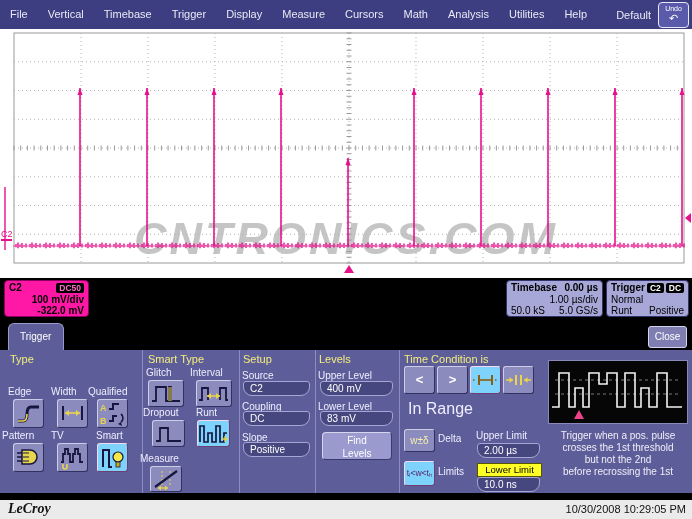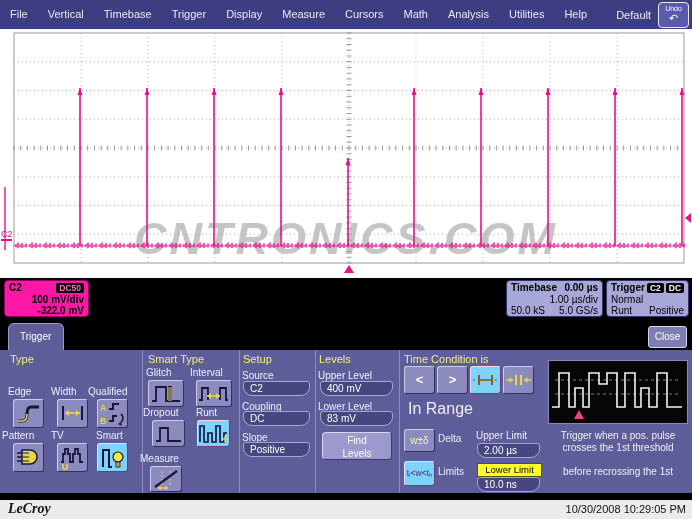--- a/index.html
+++ b/index.html
@@ -483,20 +483,21 @@
 
   <div id="diagram">
     <svg width="138" height="62" viewBox="0 0 138 62">
       <path d="M6 19 H132 M6 33 H132" stroke="#7a7a7a" stroke-width="1" stroke-dasharray="3 3"></path>
       <path d="M3 46 H10 V12 H20 V46 H26 V27 H34 V46 H40 V12 H50 V23 H58 V12 H68 V46 H76 V12 H86 V46 H92 V27 H100 V46 H108 V12 H118 V46 H133" fill="none" stroke="#f2f2f2" stroke-width="1.6"></path>
       <path d="M25 58 L30 49 L35 58 Z" fill="#f0418c"></path>
     </svg>
   </div>
   <div class="desc-line" style="top:430px">Trigger when a pos. pulse</div>
   <div class="desc-line" style="top:442px">crosses the 1st  threshold</div>
+  <div class="desc-line" style="top:454px">but not the 2nd</div>
   <div class="desc-line" style="top:466px">before recrossing the 1st</div>
 
   <div id="blackfoot"></div>
   <div id="statusbar">
     <span id="lecroy-logo">LeCroy</span>
     <span id="datetime">10/30/2008 10:29:05 PM</span>
   </div>
 
 </div>
 

